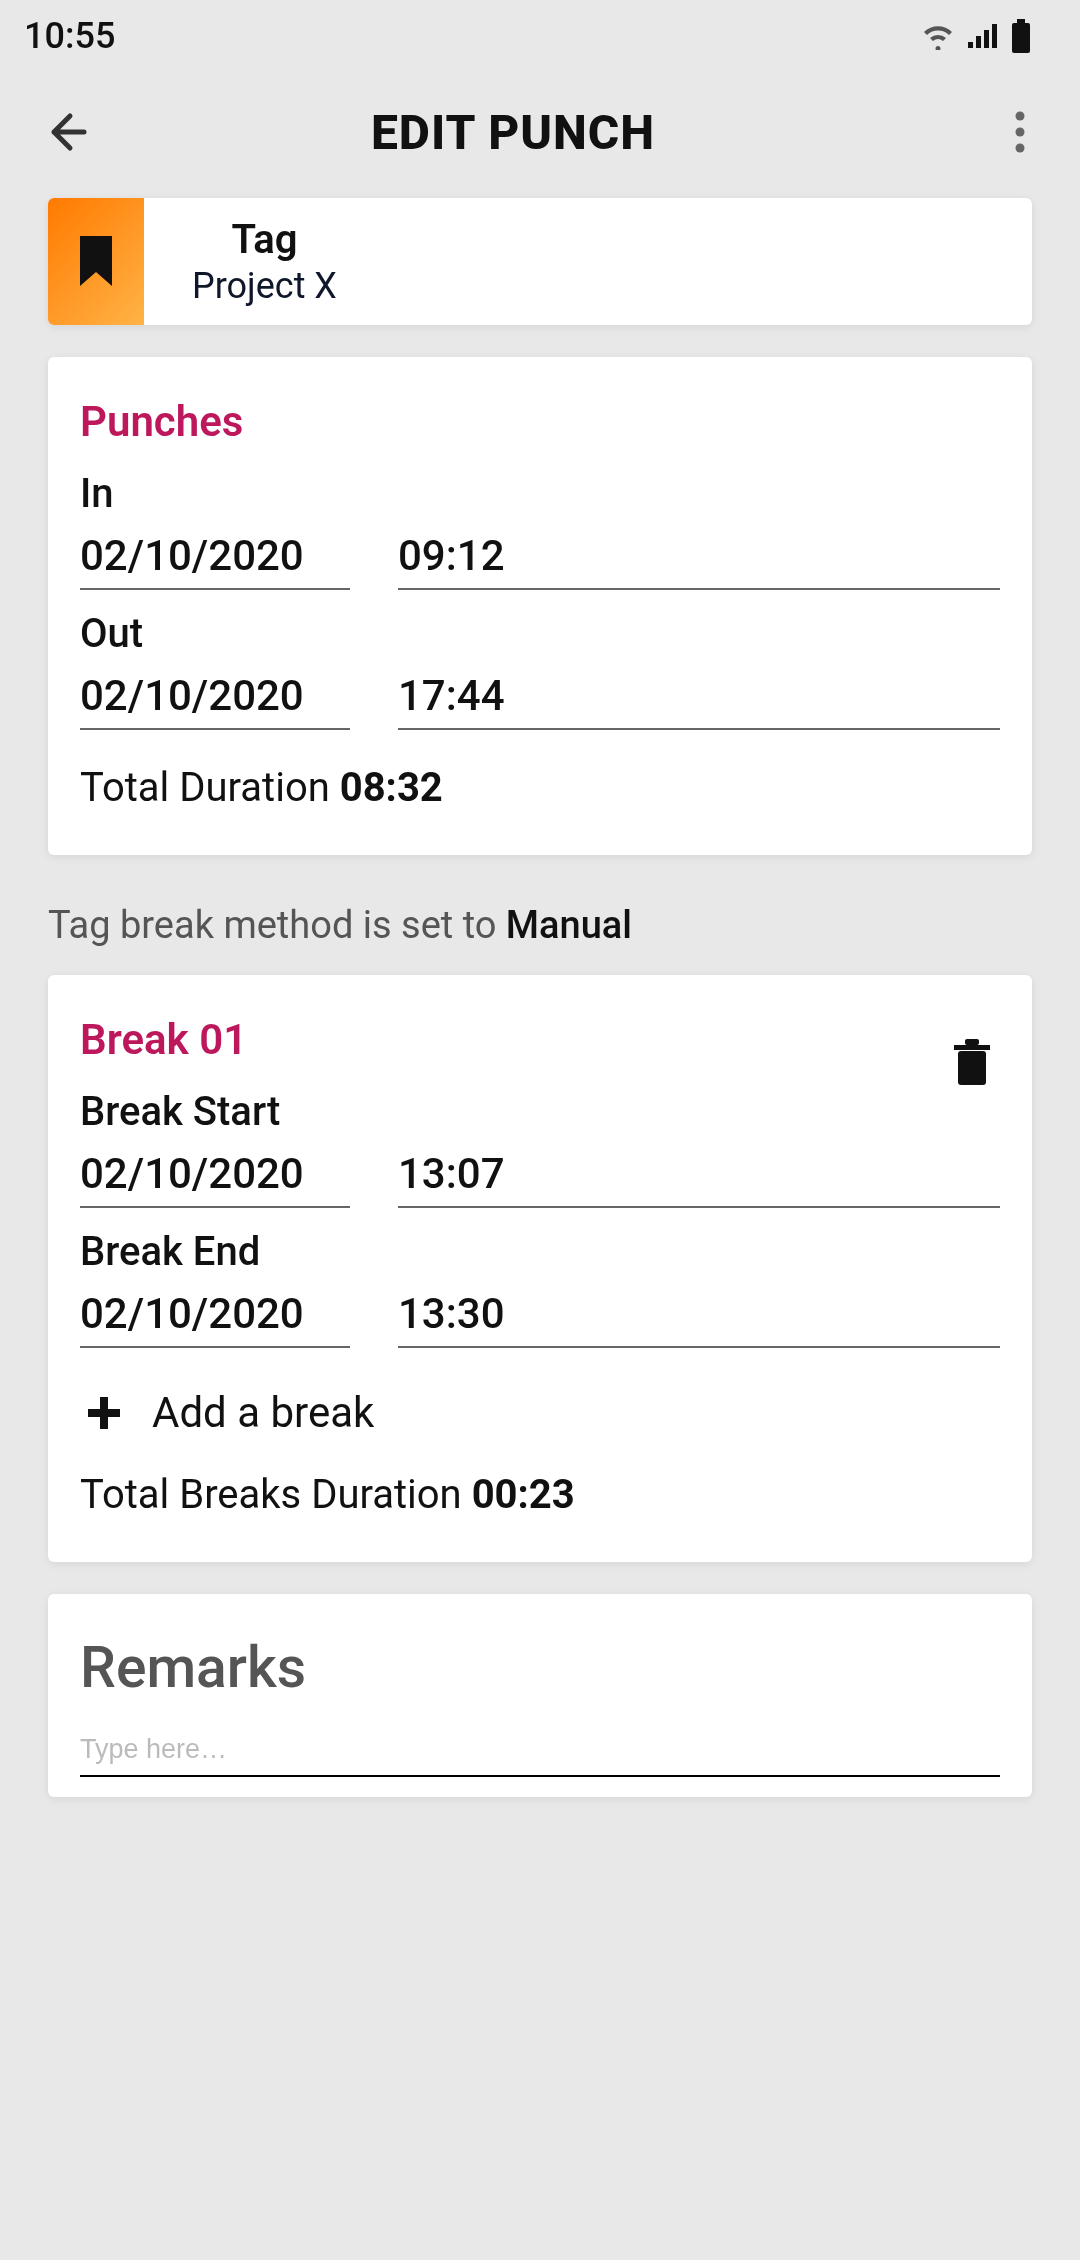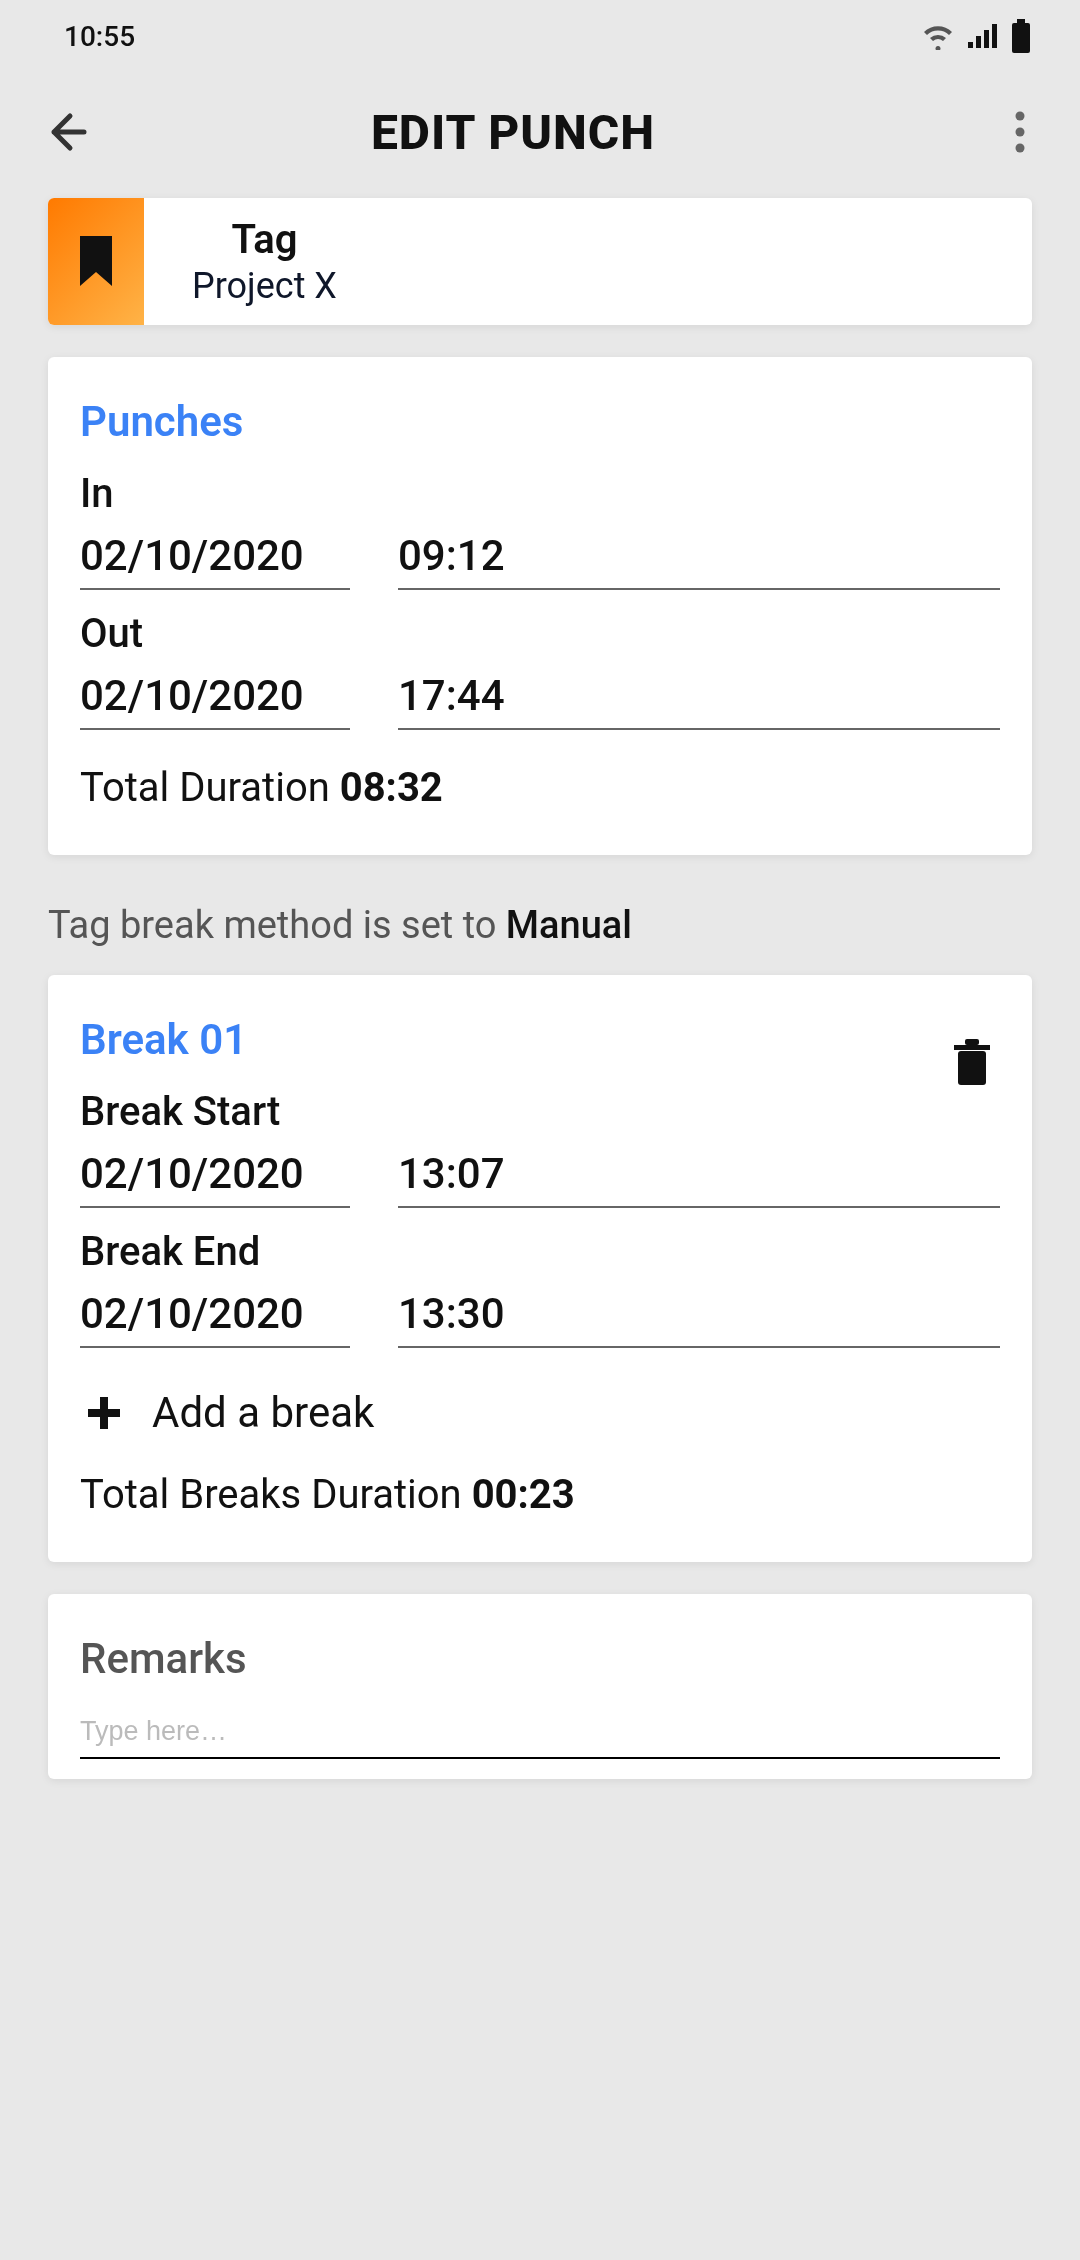--- a/index.html
+++ b/index.html
@@ -10,22 +10,22 @@
     color: #111;
     font-size: 38px;
   }
 
   
   .status-bar {
     height: 72px;
     display: flex;
     align-items: center;
     justify-content: space-between;
-    padding: 0 48px 0 64px;
-    font-size: 28px;
+    padding: 0 48px 0 24px;
+    font-size: 36px;
     font-weight: 500;
     color: #111;
   }
   .status-right {
     display: flex;
     align-items: center;
     gap: 10px;
   }
   .status-right svg { display: block; }
 
@@ -80,21 +80,21 @@
     width: 96px;
     background: linear-gradient(135deg, #ff7a00 0%, #ffb347 100%);
     display:flex;align-items:center;justify-content:center;
   }
   .tag-text { padding: 18px 28px 18px 48px; }
   .tag-label { font-size: 40px; font-weight: 600; color:#111; }
   .tag-value { font-size: 36px; color:#0f172a; margin-top: 2px; }
 
   
   .section-card { padding: 40px 32px 44px 32px; }
-  .section-title { font-size: 42px; font-weight: 600; color: #3b82f6; margin-bottom: 24px; }
+  .section-title { font-size: 42px; font-weight: 600; color: #be185d; margin-bottom: 24px; }
   .field-label { font-size: 40px; font-weight: 500; color:#111; margin-top: 20px; margin-bottom: 8px; }
   .field-row {
     display:flex;
     gap: 48px;
     margin-bottom: 12px;
   }
   .uline {
     border-bottom: 2px solid #666;
     padding: 6px 0 8px 0;
     font-size: 42px;
@@ -141,21 +141,21 @@
     font-size: 42px;
     color:#111;
   }
   .add-break .plus {
     width: 44px;height:44px;
     display:flex;align-items:center;justify-content:center;
   }
 
   
   .remarks-title {
-    font-size: 42px;
+    font-size: 57px;
     font-weight: 500;
     color:#555;
     margin-bottom: 22px;
   }
   .remarks-input {
     width: 100%;
     border: none;
     border-bottom: 2px solid #000000;
     font-size: 27px;
     padding: 6px 0 10px 0;

